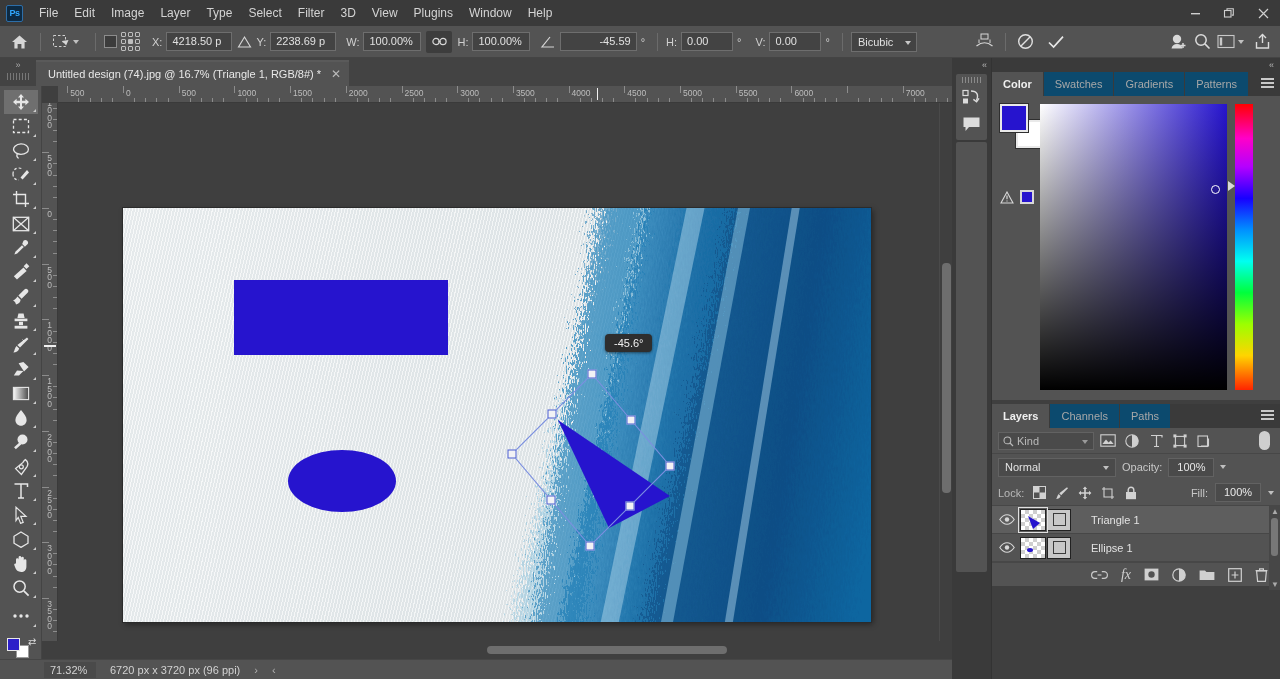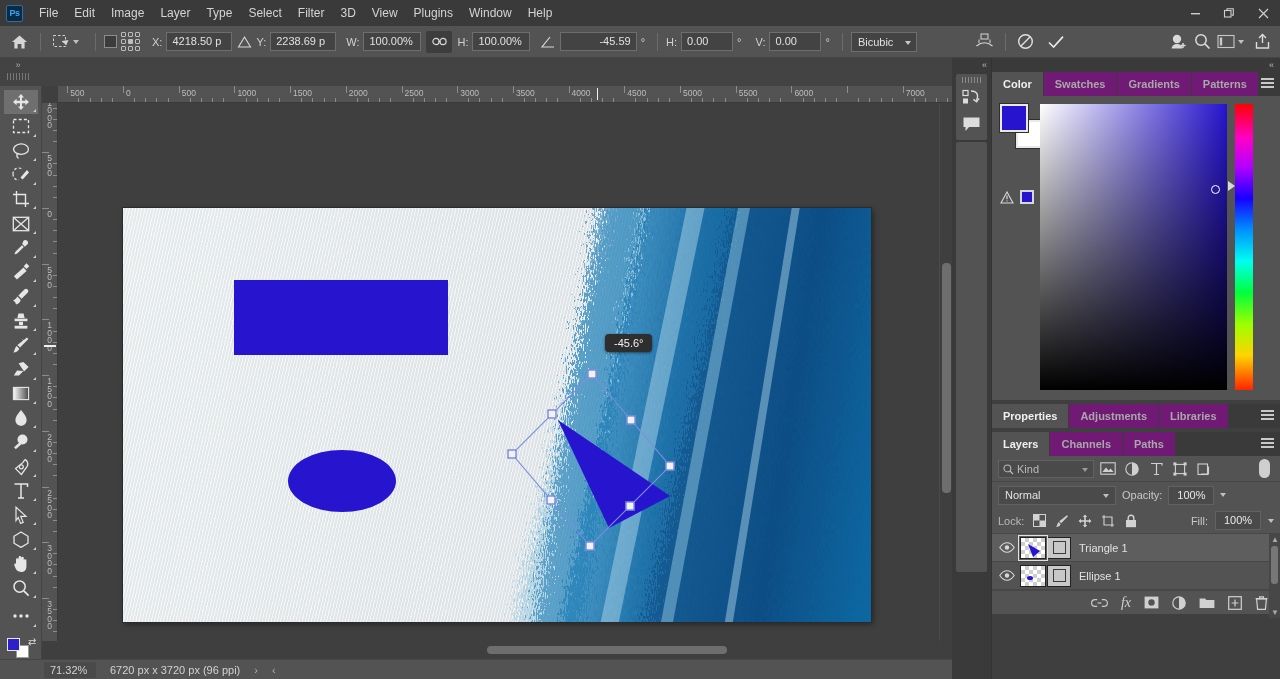--- a/index.html
+++ b/index.html
@@ -207,21 +207,21 @@
     position: absolute; left: 992px; top: 58px; width: 288px; height: 621px;
     background: #3f3f3f;
   }
   .panel-collapse { height: 14px; display:flex; align-items:center; justify-content:flex-end;
     padding-right: 6px; color: #b5b5b5; font-size: 9px; background:#3a3a3a;}
   .tabrow {
     display: flex; align-items: stretch; background: #3a3a3a; height: 24px; position: relative;
   }
   .ptab {
     padding: 0 11px; height: 24px; line-height: 24px; font-size: 11px; color: #a8a8a8;
-    background: #701a75; margin-right: 1px; font-weight: bold;
+    background: #0c4a6e; margin-right: 1px;
   }
   .ptab.active { background: #535353; color: #f0f0f0; font-weight: bold; }
   .panel-menu {
     position: absolute; right: 6px; top: 6px; width: 13px; height: 11px;
     background: repeating-linear-gradient(to bottom,#c9c9c9 0 2px,transparent 2px 4px);
   }
   .panel-body { background: #535353; }
 
   
   .color-body { height: 304px; position: relative; padding: 8px; }
@@ -308,21 +308,21 @@
       linear-gradient(45deg,#cfcfcf 25%,#ffffff 25%,#ffffff 75%,#cfcfcf 75%);
     background-size: 8px 8px; background-position: 0 0, 4px 4px;
     position: relative; overflow: hidden;
   }
   .lthumb.selected-outline { outline: 1px solid #e0e0e0; outline-offset: 1px; }
   .mthumb {
     width: 24px; height: 22px; border: 1px solid #222; background: #c8c8c8;
     display: flex; align-items: center; justify-content: center;
   }
   .mthumb .vec { width: 13px; height: 13px; border: 1.5px solid #3a3a3a; }
-  .lname { margin-left: 8px; color: #e2e2e2; font-size: 11px; }
+  .lname { margin-left: 20px; color: #e2e2e2; font-size: 11px; }
   .layer-scroll {
     position: absolute; right: 0; top: 0; width: 11px; height: 84px; background: #474747;
   }
   .layer-scroll .lthumbbar { position: absolute; left: 2px; top: 12px; width: 7px; height: 38px;
     background: #777; border-radius: 3px; }
   .layer-scroll .arr { position:absolute; left: 2px; color: #aaa; font-size: 8px; }
   .panel-footer {
     height: 24px; display: flex; align-items: center; justify-content: flex-end;
     gap: 13px; padding-right: 12px; background: #535353; border-top: 1px solid #474747;
   }
@@ -494,20 +494,24 @@
         <path d="M5 5 L8.5 1.5 L12 5" fill="none" stroke="#dcdcdc" stroke-width="1.4"></path>
         <path d="M2.5 9 V15 H14.5 V9" fill="none" stroke="#dcdcdc" stroke-width="1.4"></path>
       </svg>
     </div>
   </div>
 
   <div class="tabbar">
     <div class="tab-left-grip">
       <span>»</span>
       <div class="grip-lines"></div>
+    </div>
+    <div class="doc-tab">
+      <span>Untitled design (74).jpg @ 16.7% (Triangle 1, RGB/8#) *</span>
+      <span class="close-x">✕</span>
     </div>
   </div>
 
   <div class="toolbar">
     <div class="tool active">
       <svg width="18" height="18" viewBox="0 0 18 18">
         <path d="M9 1 L12 4.5 H10 V7.8 H13.4 V5.8 L17 9 L13.4 12.2 V10.2 H10 V13.5 H12 L9 17 L6 13.5 H8 V10.2 H4.6 V12.2 L1 9 L4.6 5.8 V7.8 H8 V4.5 H6 Z" fill="#e6e6e6"></path>
       </svg>
       <span class="corner"></span>
     </div>
@@ -962,26 +966,20 @@
         </div>
         <div class="websafe"></div>
       </div>
       <div class="color-field">
         <div class="color-picker-ring"></div>
       </div>
       <div class="hue-strip"></div>
       <div class="hue-marker"></div>
     </div>
 
-    <div class="tabrow" style="margin-top:4px;">
-      <div class="ptab active">Properties</div>
-      <div class="ptab">Adjustments</div>
-      <div class="ptab">Libraries</div>
-      <div class="panel-menu"></div>
-    </div>
 
     <div class="tabrow" style="margin-top:4px;">
       <div class="ptab active">Layers</div>
       <div class="ptab">Channels</div>
       <div class="ptab">Paths</div>
       <div class="panel-menu"></div>
     </div>
 
     <div class="panel-body">
       <div class="filterrow">

